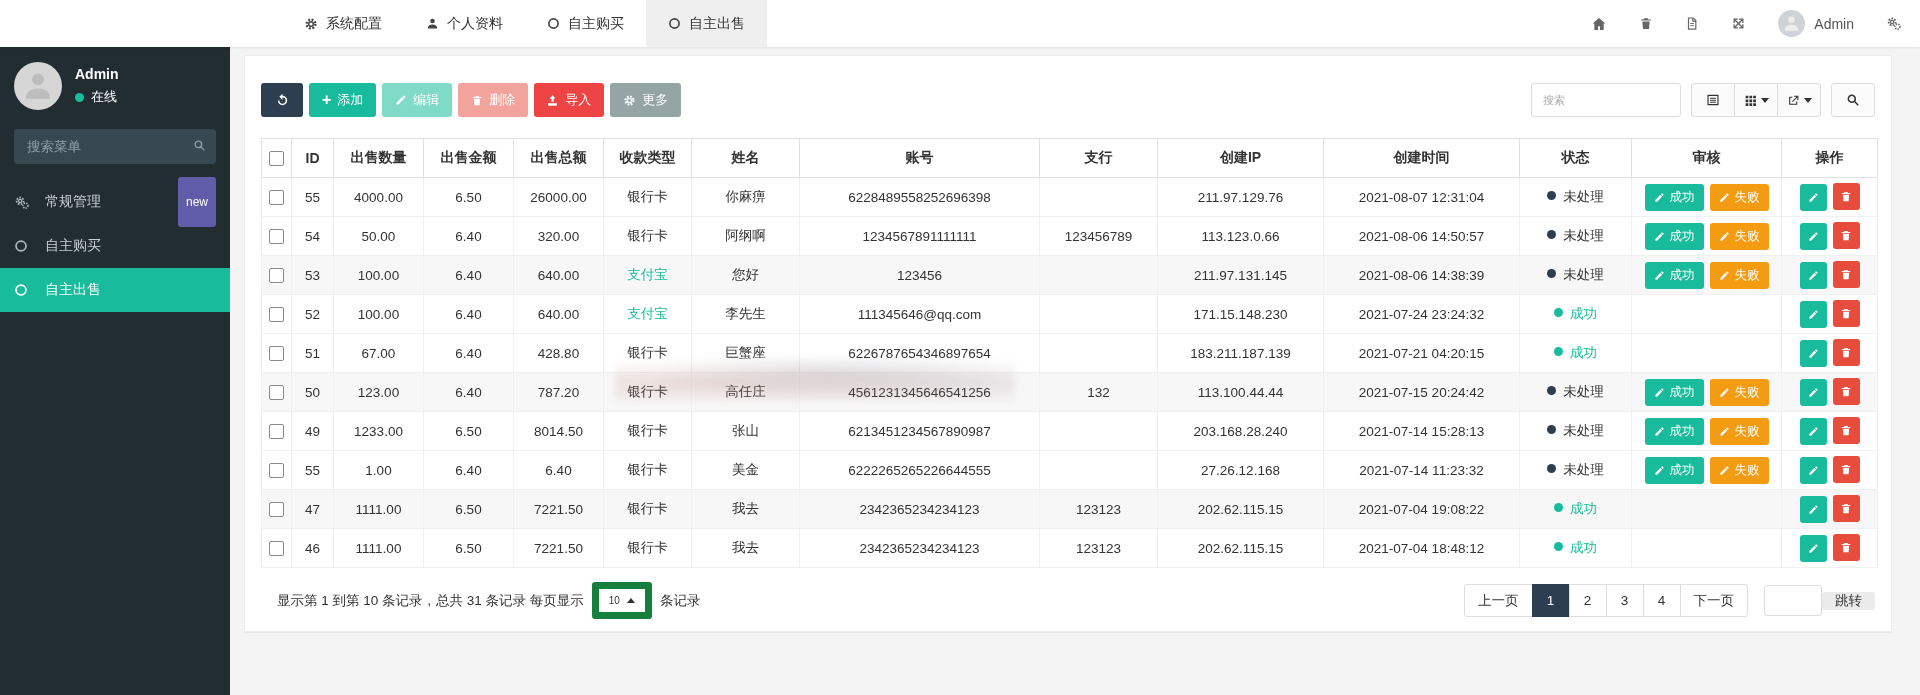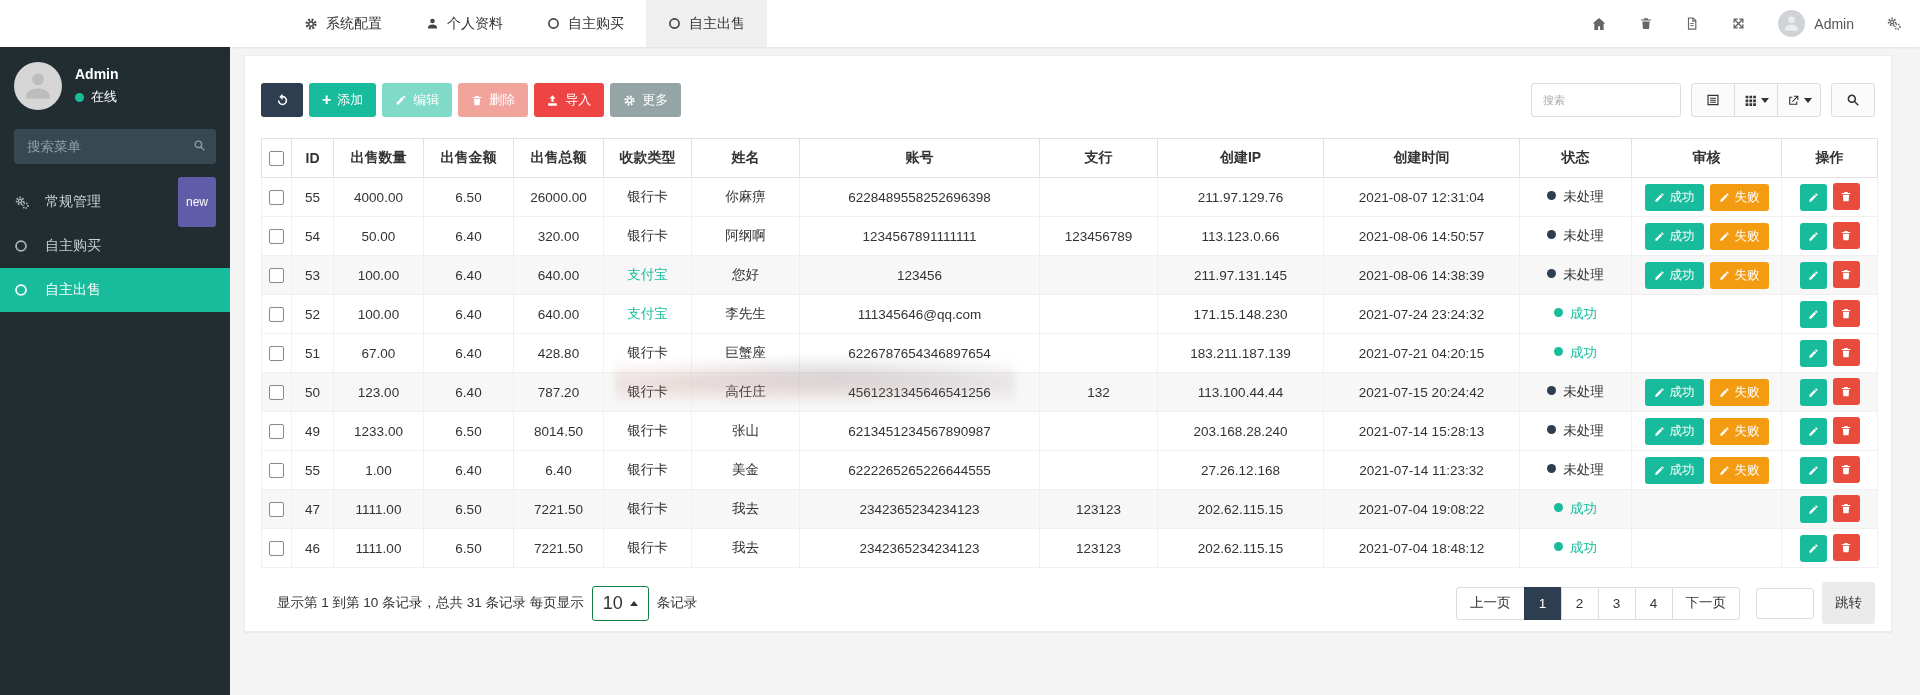--- a/index.html
+++ b/index.html
@@ -90,32 +90,32 @@
   .abtn-ok { background:#18bc9c; }
   .abtn-fail { background:#f39c12; }
   .obtn { width:27px; height:27px; border:none; border-radius:3px; color:#fff; display:inline-flex;
     align-items:center; justify-content:center; margin:0 3px; cursor:pointer; }
   .obtn-edit { background:#18bc9c; }
   .obtn-del { background:#e74c3c; }
 
   
   .pg-row { display:flex; justify-content:space-between; align-items:center; margin-top:14px; font-size:13.5px; }
   .pg-left { display:flex; align-items:center; color:#333;margin-left:16px; }
-  .psize { display:inline-flex; align-items:center; gap:7px; border:1px solid #15803d; background:#fff;
-    border-radius:3px; padding:6px 10px; margin:0 8px; font-size:18px; cursor:pointer; font-family:inherit; color:#333; }
+  .psize { display:inline-flex; align-items:center; gap:7px; border:7px solid #15803d; background:#fff;
+    border-radius:3px; padding:6px 10px; margin:0 8px; font-size:10px; cursor:pointer; font-family:inherit; color:#333; }
   .pg-right { display:flex; align-items:center; }
   .pager { display:flex;border-radius:10px; }
   .pager button { min-width:38px; height:33px; padding:0 13px; background:#fff; border:1px solid #ddd;
     color:#333; font-size:13.5px; margin-left:-1px; cursor:pointer; font-family:inherit; }
   .pager button:first-child { border-radius:3px 0 0 3px; margin-left:0; }
   .pager button:last-child { border-radius:0 3px 3px 0; }
   .pager button.active { background:#2c3e50; border-color:#2c3e50; color:#fff; }
   .jump-input { width:58px; height:31px; border:1px solid #ddd; border-radius:3px; margin-left:16px; outline:none; padding:0 6px; font-family:inherit; }
-  .jump-btn { height:42px; padding:0 13px; background:#ebebeb; border:none; border-radius:3px; color:#333;
-    font-size:13.5px; margin-left:8px; cursor:pointer; font-family:inherit; }
+  .jump-btn { height:18px; padding:0 13px; background:#ebebeb; border:none; border-radius:3px; color:#333;
+    font-size:13.5px; margin-left:0; cursor:pointer; font-family:inherit; }
 
   .watermark { position:absolute; left:370px; top:300px; width:400px; height:46px; pointer-events:none;
     background:
       radial-gradient(ellipse at 20% 60%, rgba(190,120,110,.38), transparent 65%),
       radial-gradient(ellipse at 55% 40%, rgba(120,130,145,.34), transparent 60%),
       radial-gradient(ellipse at 85% 60%, rgba(150,120,125,.3), transparent 65%);
     filter: blur(3px); opacity:.55; }
 </style>
 </head>
 <body>

